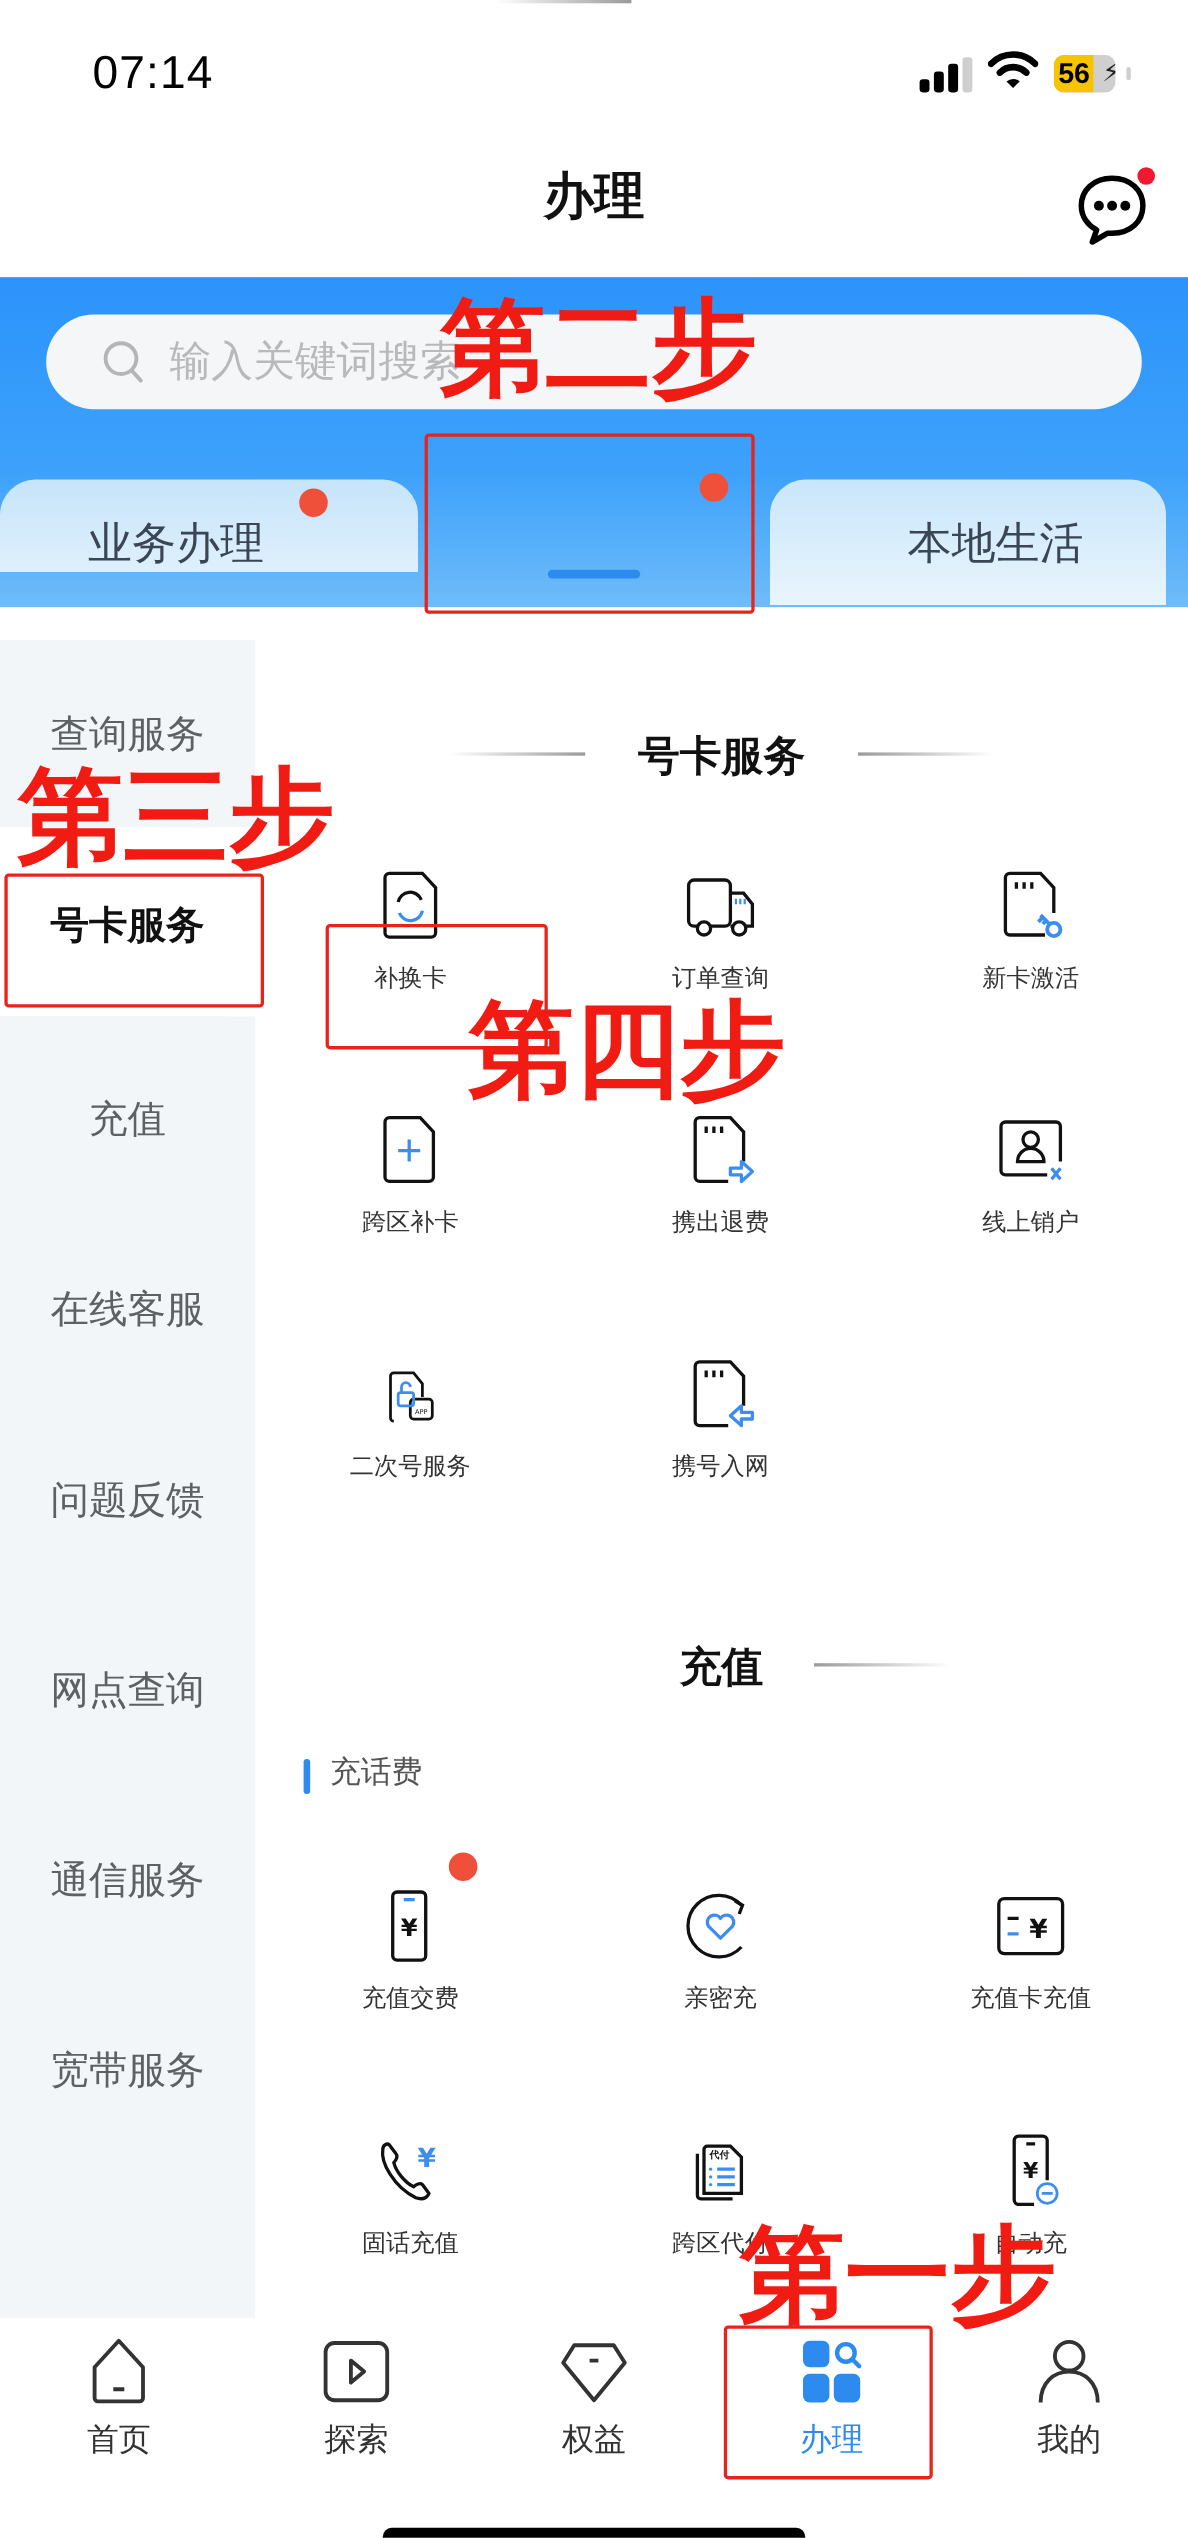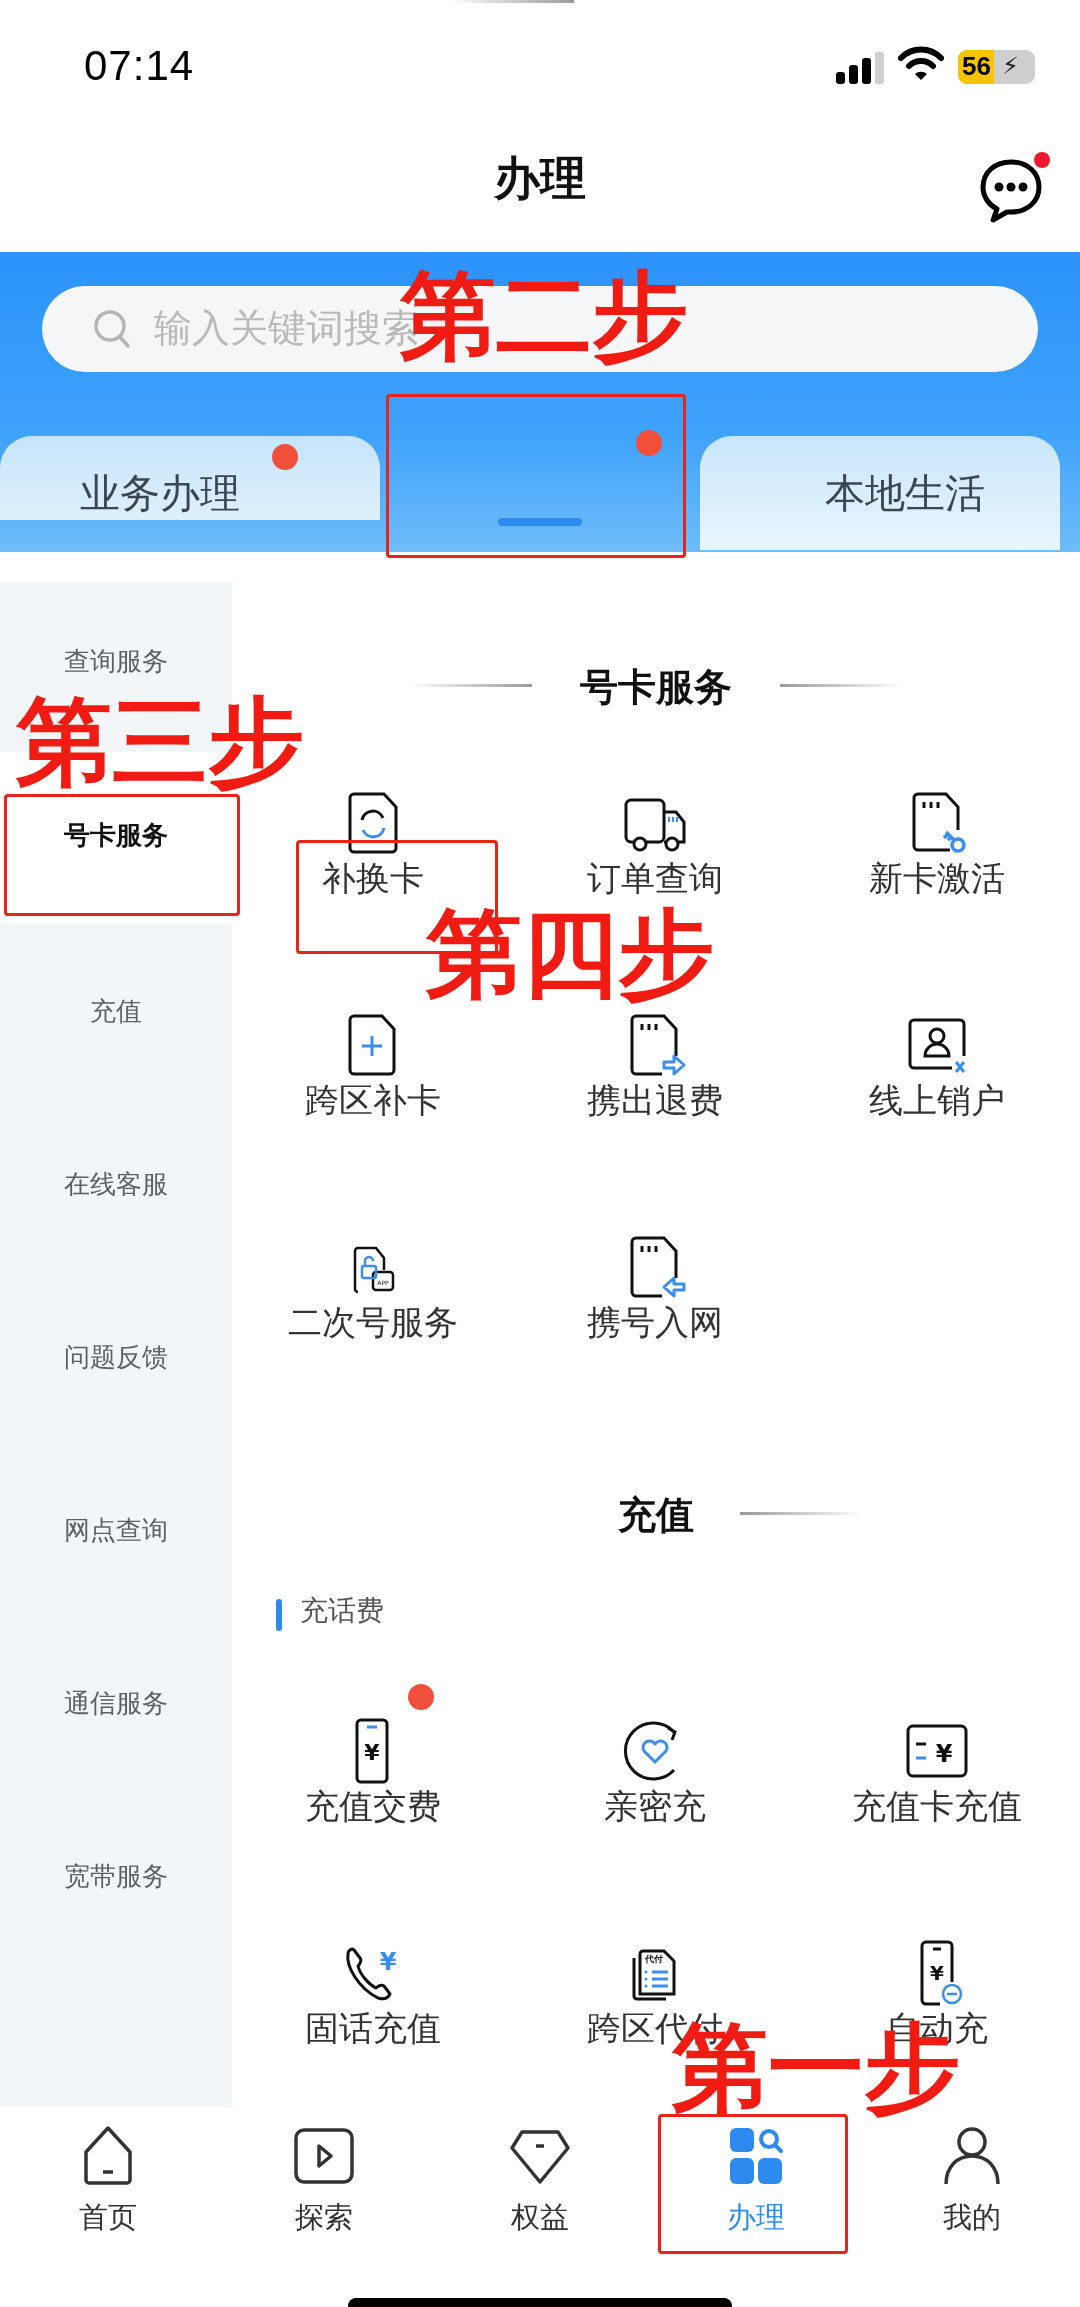--- a/index.html
+++ b/index.html
@@ -7,21 +7,21 @@
 .abs{position:absolute}
 #root{position:relative;width:1080px;height:2307px;overflow:hidden}
 
 
 .status{left:0;top:0;width:1080px;height:120px}
 .time{left:84px;top:42px;font-size:42px;font-weight:normal;color:#000;font-family:"Liberation Sans",sans-serif;letter-spacing:1px}
 .signal{left:836px;top:52px;width:50px;height:32px}
 .signal span{position:absolute;bottom:0;width:9px;border-radius:3px;background:#000}
 .wifi{left:898px;top:46px;width:46px;height:36px}
 .battery{left:958px;top:50px;width:70px;height:34px}
-.bat-body{position:absolute;left:0;top:0;width:77px;height:34px;border-radius:9px;background:#cfcfcf;overflow:hidden}
+.bat-body{position:absolute;left:0;top:0;width:56px;height:34px;border-radius:9px;background:#cfcfcf;overflow:hidden}
 .bat-fill{position:absolute;left:0;top:0;width:36px;height:34px;background:#f7c400}
 .bat-text{position:absolute;left:4px;top:1px;font-size:26px;font-weight:bold;color:#000;font-family:"Liberation Sans",sans-serif}
 .bat-tip{position:absolute;left:66px;top:11px;width:4px;height:12px;border-radius:2px;background:#cfcfcf}
 
 
 .title{left:0;top:148px;width:1080px;text-align:center;font-size:46px;font-weight:bold;color:#111}
 .msg{left:978px;top:156px;width:66px;height:68px}
 .msg-dot{left:1034px;top:152px;width:16px;height:16px;border-radius:50%;background:#f2182f}
 
 
@@ -36,31 +36,31 @@
 .tab-c{left:380px;top:410px;width:320px;height:140px;border-radius:30px 30px 0 0;background:linear-gradient(180deg,#e7f2fc,#fbfdff)}
 .tab-label{font-size:40px;color:#3a4654;text-align:center}
 .tab-active-label{font-size:44px;color:#111;font-weight:bold;text-align:center}
 .tab-underline{left:498px;top:518px;width:84px;height:8px;border-radius:4px;background:#2d8bf0}
 .dot{border-radius:50%;background:#f0503a}
 
 
 .side-bg{left:0;top:582px;width:232px;height:1525px;background:#f3f6f8}
 .side-top{left:0;top:582px;width:232px;height:170px;background:#f3f6f8;border-radius:0 26px 0 0}
 .side-sel{left:0;top:752px;width:240px;height:172px;background:#fff}
-.side-item{left:0;width:232px;text-align:center;font-size:26px;color:#5e6164}
+.side-item{left:0;width:232px;text-align:center;font-size:35px;color:#5e6164}
 .side-item.sel{color:#111;font-weight:bold}
 
 
 .sec-title{font-size:38px;font-weight:bold;color:#111;text-align:center}
 .line{height:3px}
 .line-l{background:linear-gradient(90deg,rgba(150,150,150,0),#9a9a9a)}
 .line-r{background:linear-gradient(90deg,#9a9a9a,rgba(150,150,150,0))}
 .grid-item{width:282px;text-align:center}
 .grid-icon{display:block;margin:0 auto;width:66px;height:66px}
-.grid-label{display:block;font-size:34px;color:#333;white-space:nowrap}
+.grid-label{display:block;margin-top:18px;font-size:22px;color:#333;white-space:nowrap}
 .sub-bar{left:276px;top:1599px;width:6px;height:32px;border-radius:3px;background:#2d8bf0}
 .sub-title{left:300px;top:1592px;font-size:28px;color:#555}
 
 
 .nav{left:0;top:2110px;width:1080px;height:197px;background:#fff}
 .nav-item{width:216px;text-align:center;top:2124px}
 .nav-icon{display:block;margin:0 auto;width:64px;height:64px}
 .nav-label{display:block;margin-top:10px;font-size:29px;color:#333}
 .nav-label.active{color:#2d8bf0}
 .home-ind{left:348px;top:2298px;width:384px;height:16px;border-radius:8px;background:#000}

